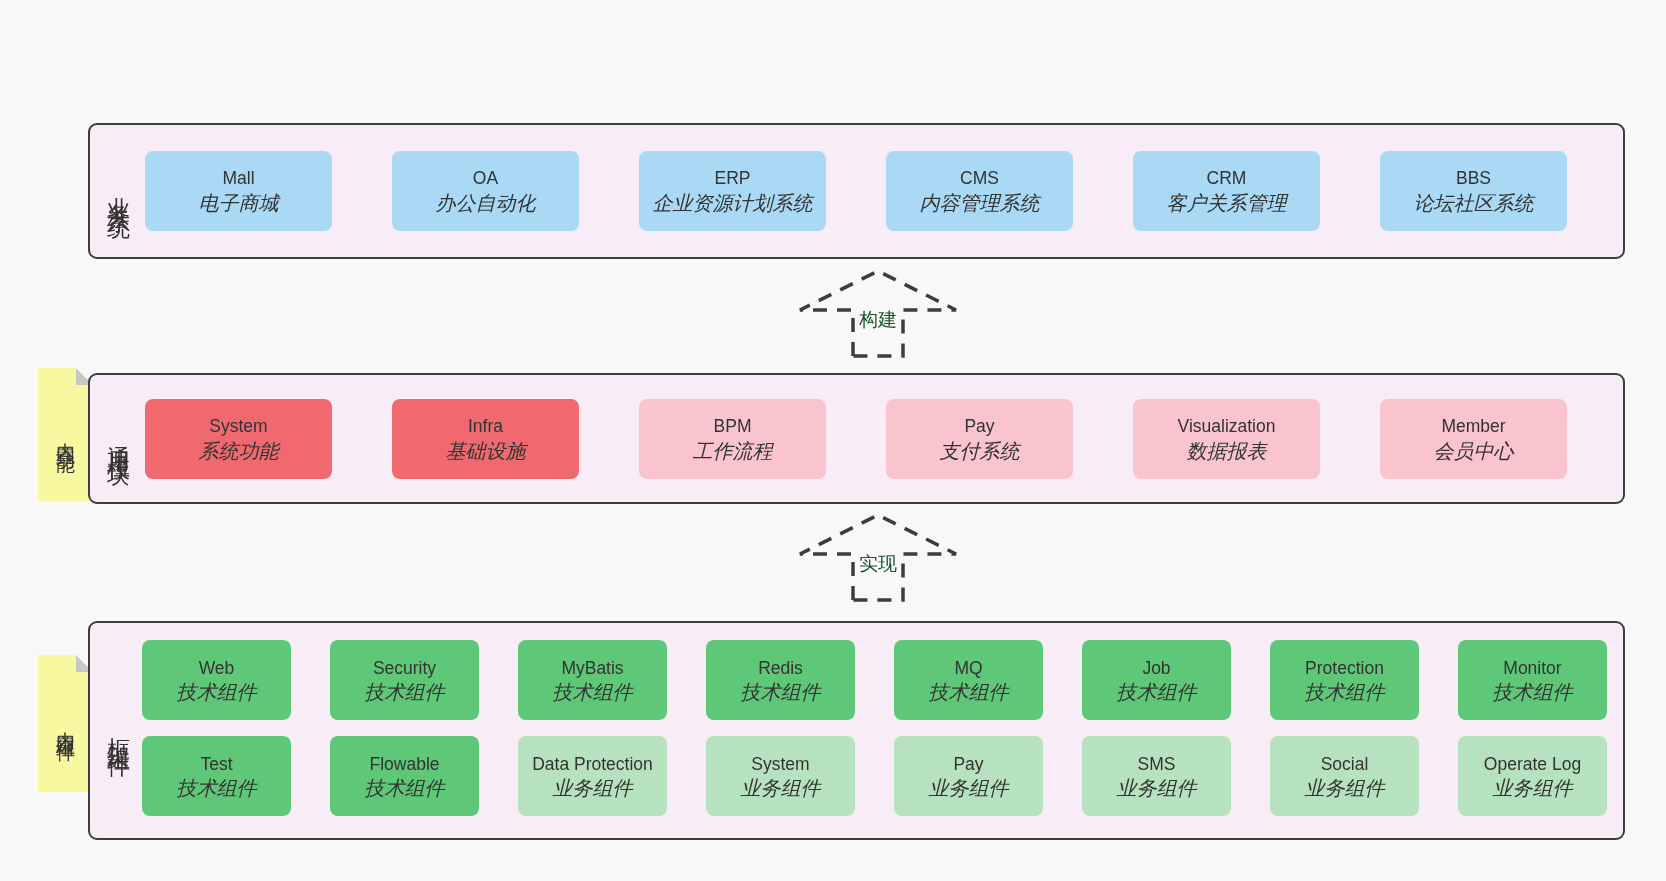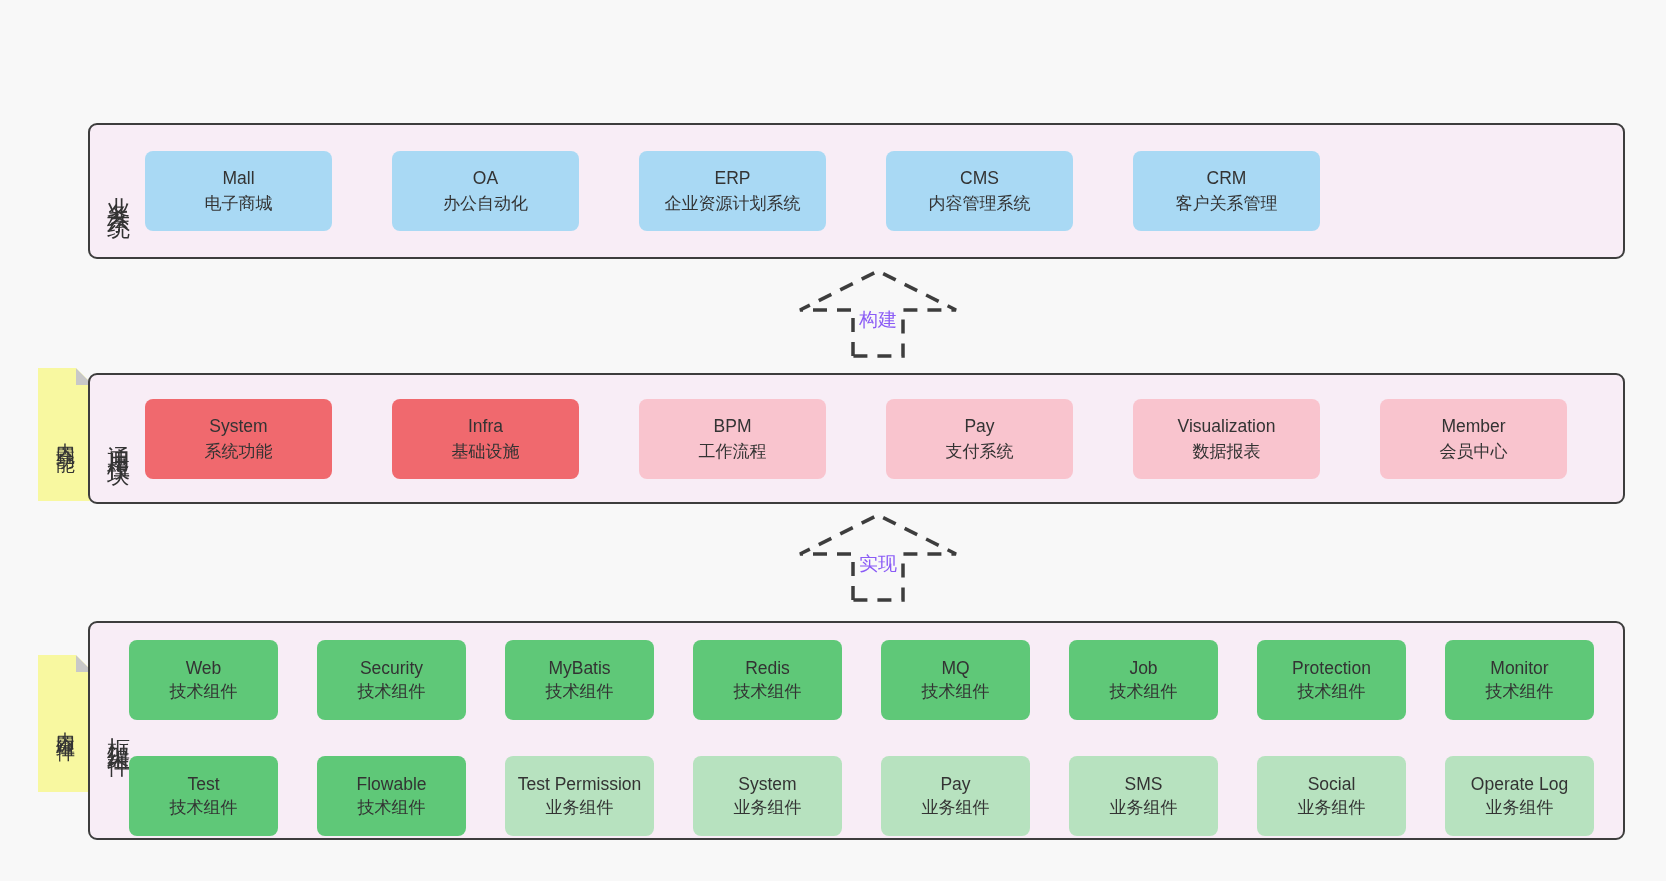--- a/index.html
+++ b/index.html
@@ -19,30 +19,30 @@
   .vlabel{
     position:absolute;left:14px;top:50%;transform:translateY(-50%);
     writing-mode:vertical-rl;text-orientation:upright;
     font-size:23px;letter-spacing:6px;color:#333;white-space:nowrap;
   }
   
   .boxes{
     position:absolute;left:55px;top:0;height:100%;
     display:flex;align-items:center;gap:60px;
   }
-  .rows{position:absolute;left:39px;top:17px;display:flex;flex-direction:column;gap:36px;}
+  .rows{position:absolute;left:52px;top:17px;display:flex;flex-direction:column;gap:16px;}
   .row{display:flex;gap:39px;}
   .box{
     width:187px;height:80px;border-radius:8px;
     display:flex;flex-direction:column;justify-content:center;align-items:center;
     text-align:center;line-height:25px;
   }
   #band-3 .box{width:149px;line-height:24px;}
   .bn{font-size:17.5px;}
-  .bd{font-size:17px;}
+  .bd{font-size:20px;font-style:italic;}
   .blue{background:#a9d9f4;}
   .red{background:#f0696e;}
   .pink{background:#f9c4ce;align-items:center;}
   .green{background:#5fc878;}
   .green-light{background:#b7e2bf;}
   
   .sticky{
     position:absolute;left:38px;width:55px;background:#f8f8a0;z-index:1;
     display:flex;align-items:center;justify-content:center;
     clip-path:polygon(0 0,calc(100% - 17px) 0,100% 17px,100% 100%,0 100%);
@@ -58,21 +58,21 @@
     font-size:19px;letter-spacing:4px;color:#333;
   }
   
   .arrow{position:absolute;width:164px;height:90px;z-index:3;}
   #arrow-1{left:796px;top:268px;}
   #arrow-2{left:796px;top:512px;}
   .arrow svg{display:block;}
   .arrow-label{
     position:absolute;left:50%;top:40px;transform:translateX(-50%);
     background:#f8f8f8;padding:0 3px;font-size:19px;line-height:24px;
-    color:#8b5cf6;white-space:nowrap;
+    color:#14532d;white-space:nowrap;
   }
 </style>
 </head>
 <body>
 
 <div>
 
   <section class="band" id="band-1">
     <div class="vlabel">业务系统</div>
     <div class="boxes">
@@ -88,20 +88,24 @@
         <div class="bn">ERP</div>
         <div class="bd">企业资源计划系统</div>
       </div>
       <div class="box blue">
         <div class="bn">CMS</div>
         <div class="bd">内容管理系统</div>
       </div>
       <div class="box blue">
         <div class="bn">CRM</div>
         <div class="bd">客户关系管理</div>
+      </div>
+      <div class="box blue">
+        <div class="bn">BBS</div>
+        <div class="bd">论坛社区系统</div>
       </div>
     </div>
   </section>
 
   <div class="arrow" id="arrow-1">
     <svg width="164" height="90" viewBox="0 0 164 90">
       <path d="M57 88 L57 42 L4 42 L82 3 L160 42 L107 42 L107 88 Z" fill="none" stroke="#3d3d3d" stroke-width="3.5" stroke-dasharray="14 10" stroke-linejoin="miter"></path>
     </svg>
     <div class="arrow-label">构建</div>
   </div>
@@ -193,21 +197,21 @@
       <div class="row">
         <div class="box green">
           <div class="bn">Test</div>
           <div class="bd">技术组件</div>
         </div>
         <div class="box green">
           <div class="bn">Flowable</div>
           <div class="bd">技术组件</div>
         </div>
         <div class="box green-light">
-          <div class="bn">Test Permission</div>
+          <div class="bn">Data Protection</div>
           <div class="bd">业务组件</div>
         </div>
         <div class="box green-light">
           <div class="bn">System</div>
           <div class="bd">业务组件</div>
         </div>
         <div class="box green-light">
           <div class="bn">Pay</div>
           <div class="bd">业务组件</div>
         </div>

